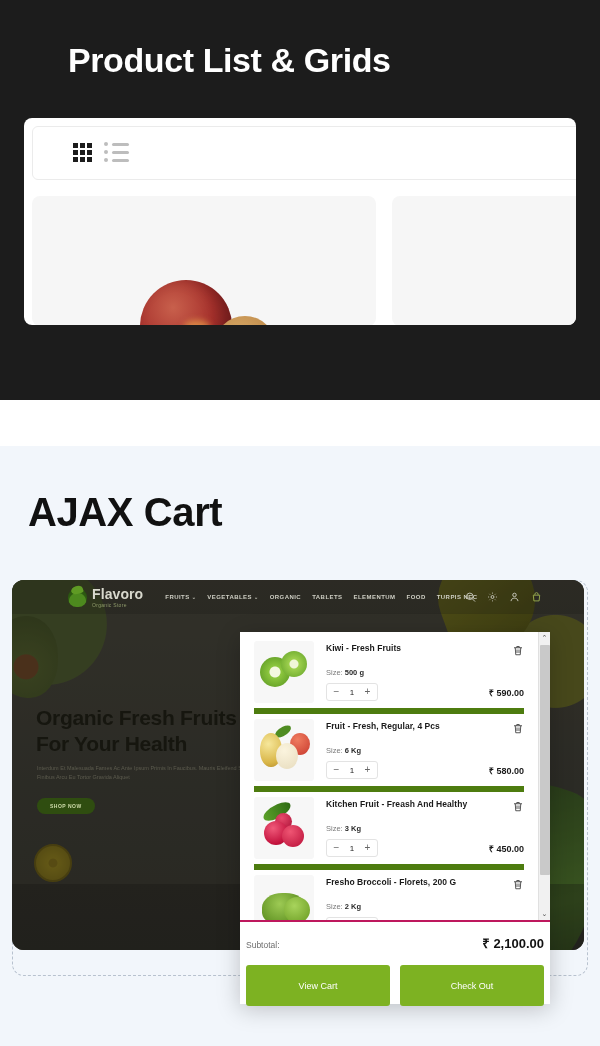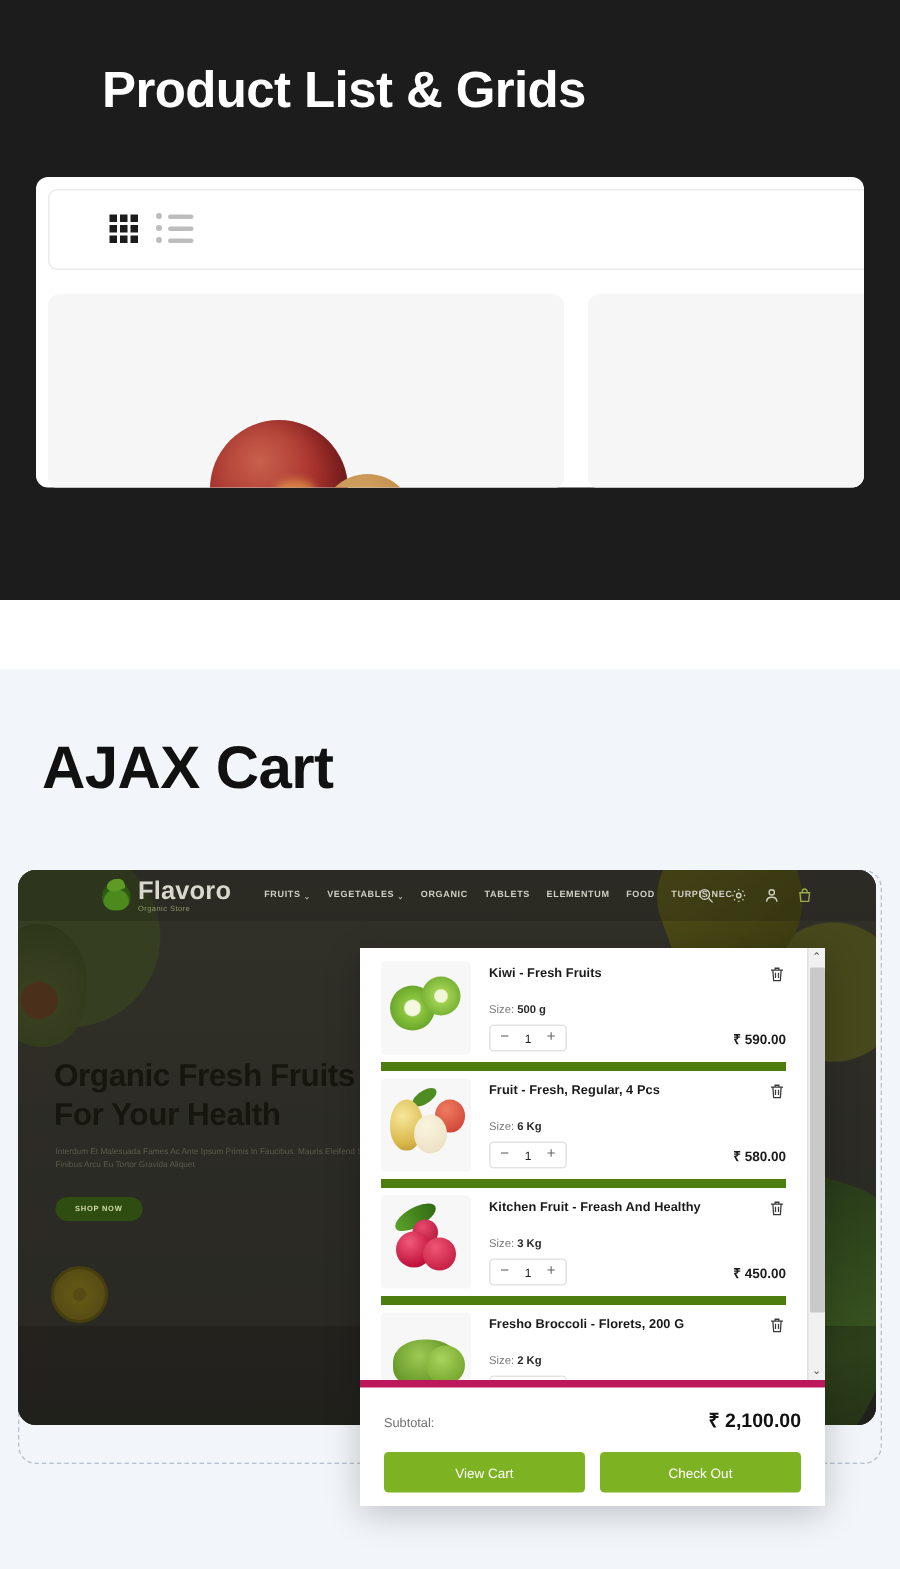--- a/index.html
+++ b/index.html
@@ -159,21 +159,21 @@
     width: 19px; height: 19px; border-radius: 50% 50% 46% 46%;
     background: radial-gradient(circle at 50% 70%, #4d8a1e 0 8px, #2e5c12 9px, #22470c 100%);
     position: relative;
   }
   .logo-mark::before {
     content:""; position:absolute; left:3px; top:-2px;
     width:12px; height:8px; border-radius:50% 50% 20% 50%;
     background:#5f9b24; transform: rotate(-18deg);
   }
   .logo-text { display: flex; flex-direction: column; line-height: 1; }
-  .logo-name { font-size: 17px; font-weight: bold; color: #d8d8cd; letter-spacing: .1px; }
+  .logo-name { font-size: 14px; font-weight: bold; color: #d8d8cd; letter-spacing: .1px; }
   .logo-sub { font-size: 5px; color: #8e9a6a; margin-top: 2px; letter-spacing: .3px; }
 
   .site-nav { display: flex; align-items: center; gap: 11px; margin-left: 22px; }
   .nav-item {
     font-size: 6px; font-weight: bold; color: #cfcfc4;
     letter-spacing: .45px; white-space: nowrap;
     display: flex; align-items: center; gap: 2px;
   }
   .nav-caret { font-size: 5px; opacity: .85; }
 
@@ -316,29 +316,29 @@
   }
   .sb-arrow.down { position: absolute; bottom: 0; left: 0; right: 0; }
   .sb-thumb {
     position: absolute; left: 1px; top: 13px;
     width: 10px; height: 230px; background: #c9c9c9; border-radius: 1px;
   }
 
   .cart-foot {
     position: absolute; left: 0; top: 288px;
     width: 310px; height: 84px;
-    background: #ffffff; padding: 12px 16px;
-    border-top: 5px solid #be185d;
+    background: #ffffff; padding: 12px 6px;
+    border-top: 2px solid #be185d;
   }
   .subtotal-row { display: flex; align-items: baseline; justify-content: space-between; }
   .subtotal-label { font-size: 8.5px; color: #6e6e6e; }
   .subtotal-value { font-size: 13px; font-weight: bold; color: #111; }
   .cart-buttons { display: flex; gap: 10px; margin-top: 13px; }
   .cart-btn {
-    flex: 1; height: 27px; border: none; border-radius: 3px;
+    flex: 1; height: 41px; border: none; border-radius: 3px;
     background: #7db222; color: #ffffff;
     font-size: 9px; font-family: "Liberation Sans", sans-serif;
     cursor: pointer;
   }
 </style>
 </head>
 <body>
 
 <div class="band-dark">
   <div class="band-dark-title">Product List &amp; Grids</div>

